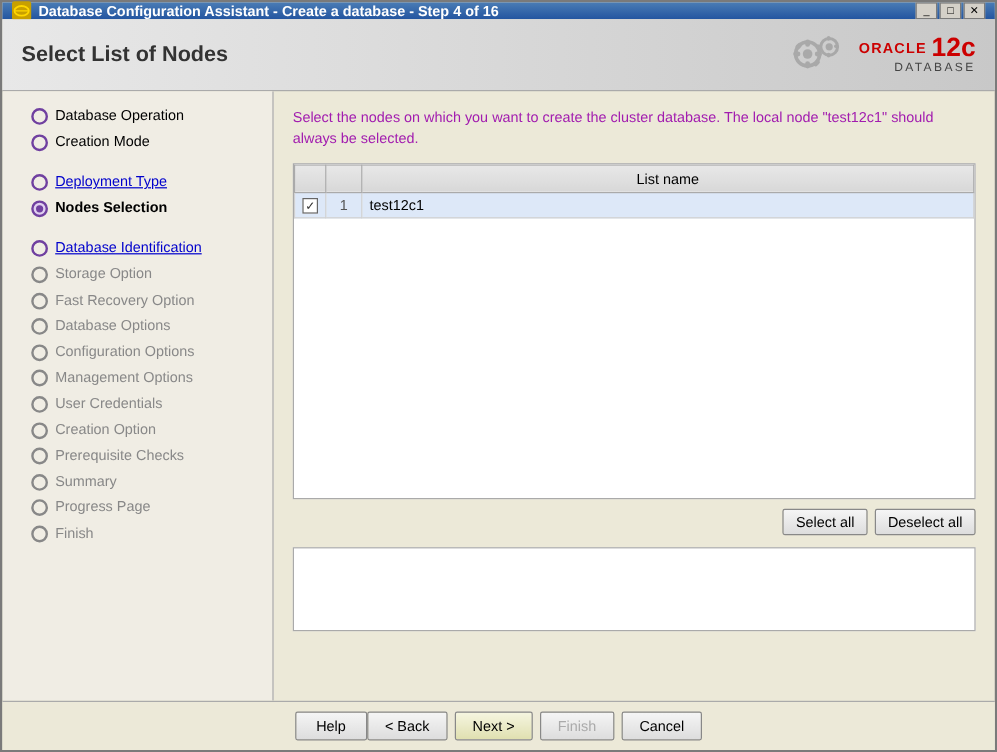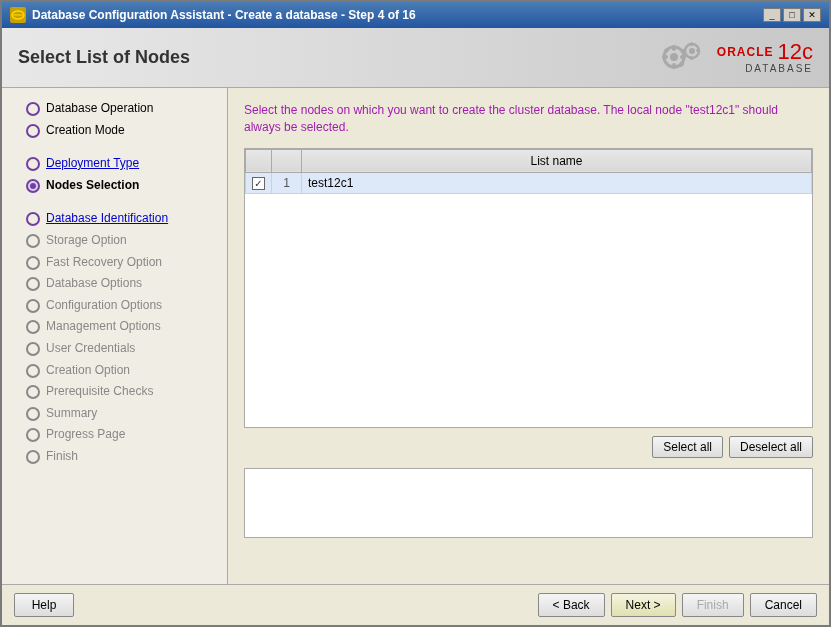--- a/index.html
+++ b/index.html
@@ -17,21 +17,21 @@
       flex-direction: column;
       box-shadow: 2px 2px 6px rgba(0,0,0,0.4);
     }
     .title-bar {
       background: linear-gradient(to bottom, #4a7cb5, #2355a0);
       color: white;
       padding: 4px 8px;
       display: flex;
       align-items: center;
       gap: 6px;
-      height: 26px;
+      height: 14px;
       flex-shrink: 0;
     }
     .title-bar-icon {
       width: 16px;
       height: 16px;
       background: #c8a000;
       border-radius: 2px;
       display: flex;
       align-items: center;
       justify-content: center;
@@ -87,21 +87,21 @@
       color: #cc0000;
       letter-spacing: 1px;
     }
     .oracle-logo-sub {
       font-size: 10px;
       color: #444;
       letter-spacing: 2px;
     }
     .oracle-logo-version {
       font-size: 22px;
-      font-weight: normal;
+      font-weight: bold;
       color: #cc0000;
       line-height: 1;
     }
     .oracle-logo-row {
       display: flex;
       align-items: center;
       gap: 4px;
     }
     .main-content {
       display: flex;
@@ -223,21 +223,21 @@
     }
     .details-panel {
       margin-top: 10px;
       border: 1px solid #aaa;
       background: white;
       height: 70px;
       padding: 6px;
     }
     .footer {
       display: flex;
-      justify-content: space-between;
+      justify-content: center;
       align-items: center;
       padding: 8px 12px;
       border-top: 1px solid #aaa;
       background: #ece9d8;
       flex-shrink: 0;
     }
     .footer-buttons {
       display: flex;
       gap: 6px;
     }

